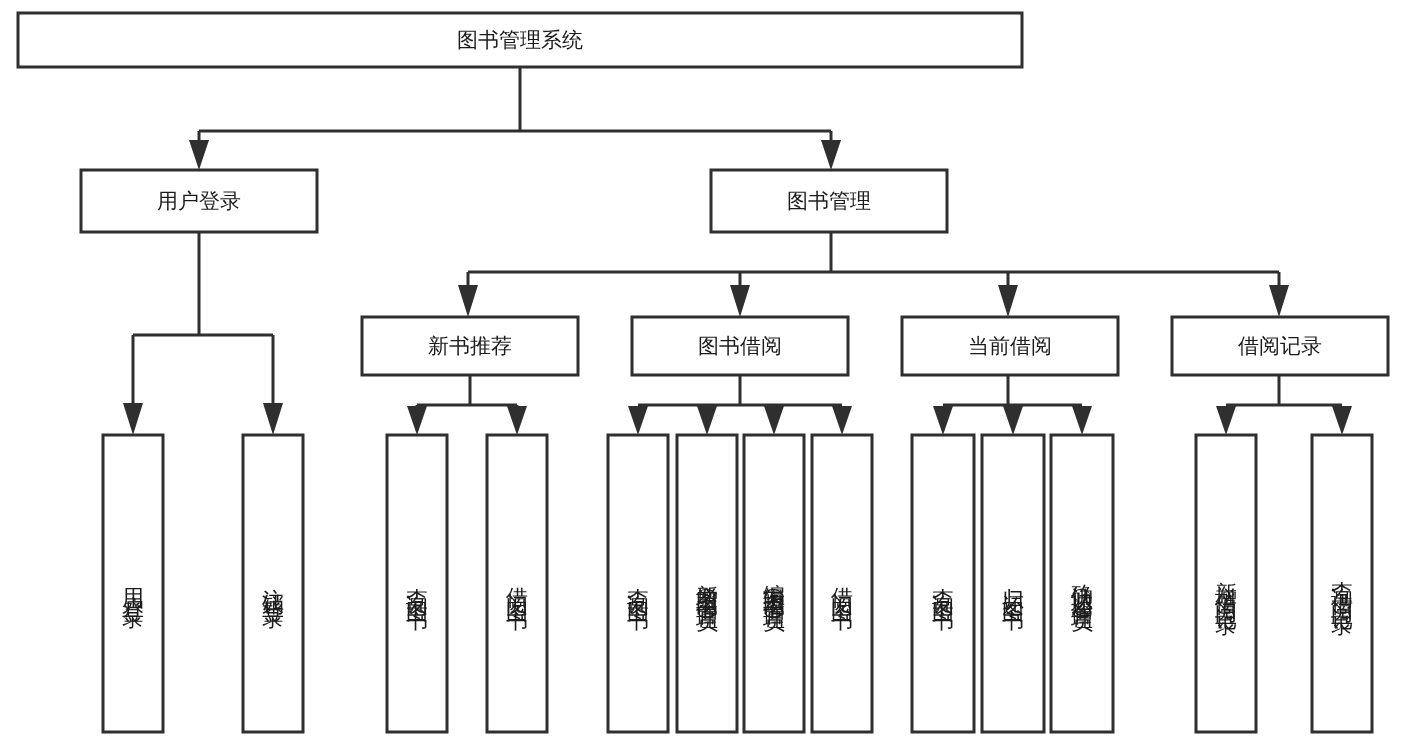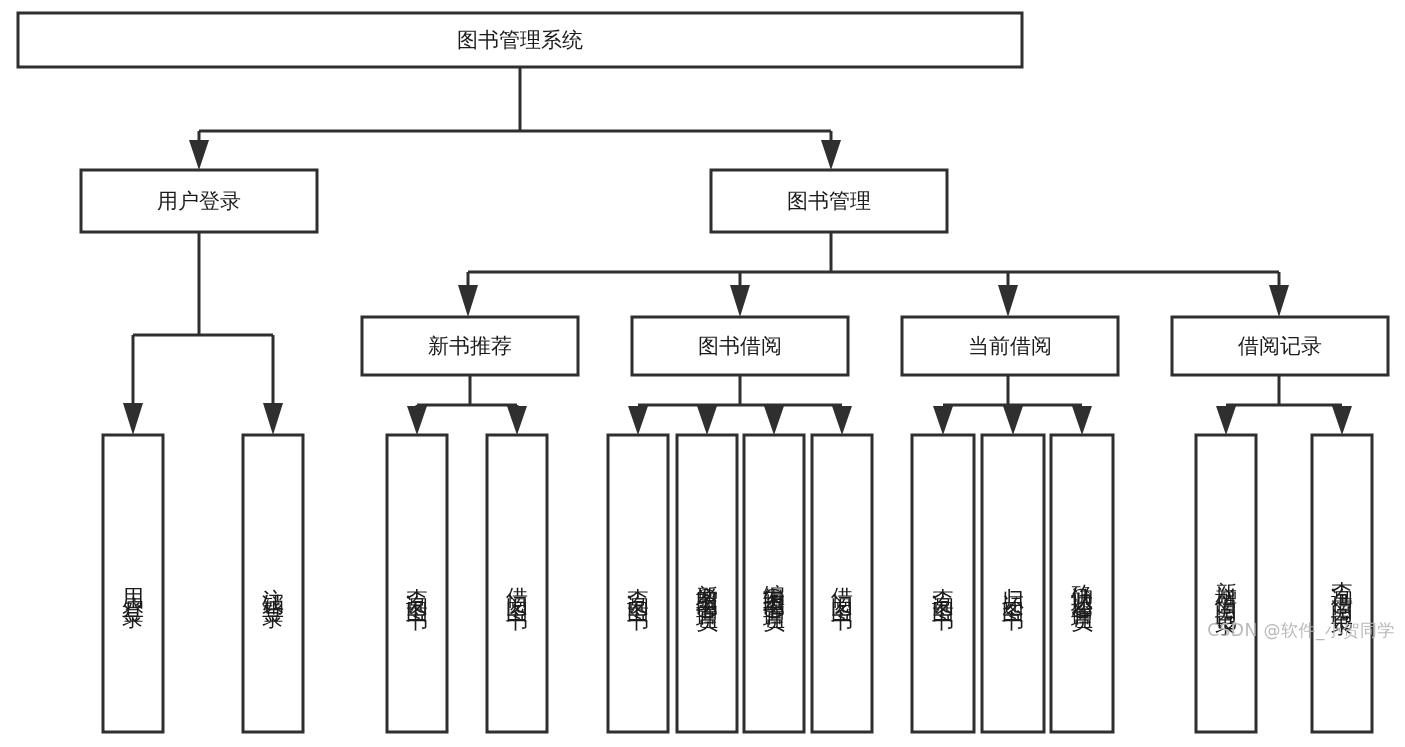--- a/index.html
+++ b/index.html
@@ -238,21 +238,20 @@
     </g>
     <g>
       <rect class="node-rect" x="1312" y="435" width="60" height="297"></rect>
       <foreignObject x="1313" y="436" width="58" height="295">
         <div xmlns="http://www.w3.org/1999/xhtml" class="vlabel">查询借阅记录</div>
       </foreignObject>
     </g>
 
   </svg>
 
-  <div class="watermark">CSDN @软件_小贺同学</div>
 </div>
 
 <style>
   .vlabel {
     width: 100%;
     height: 100%;
     display: flex;
     align-items: center;
     justify-content: center;
     writing-mode: vertical-rl;

